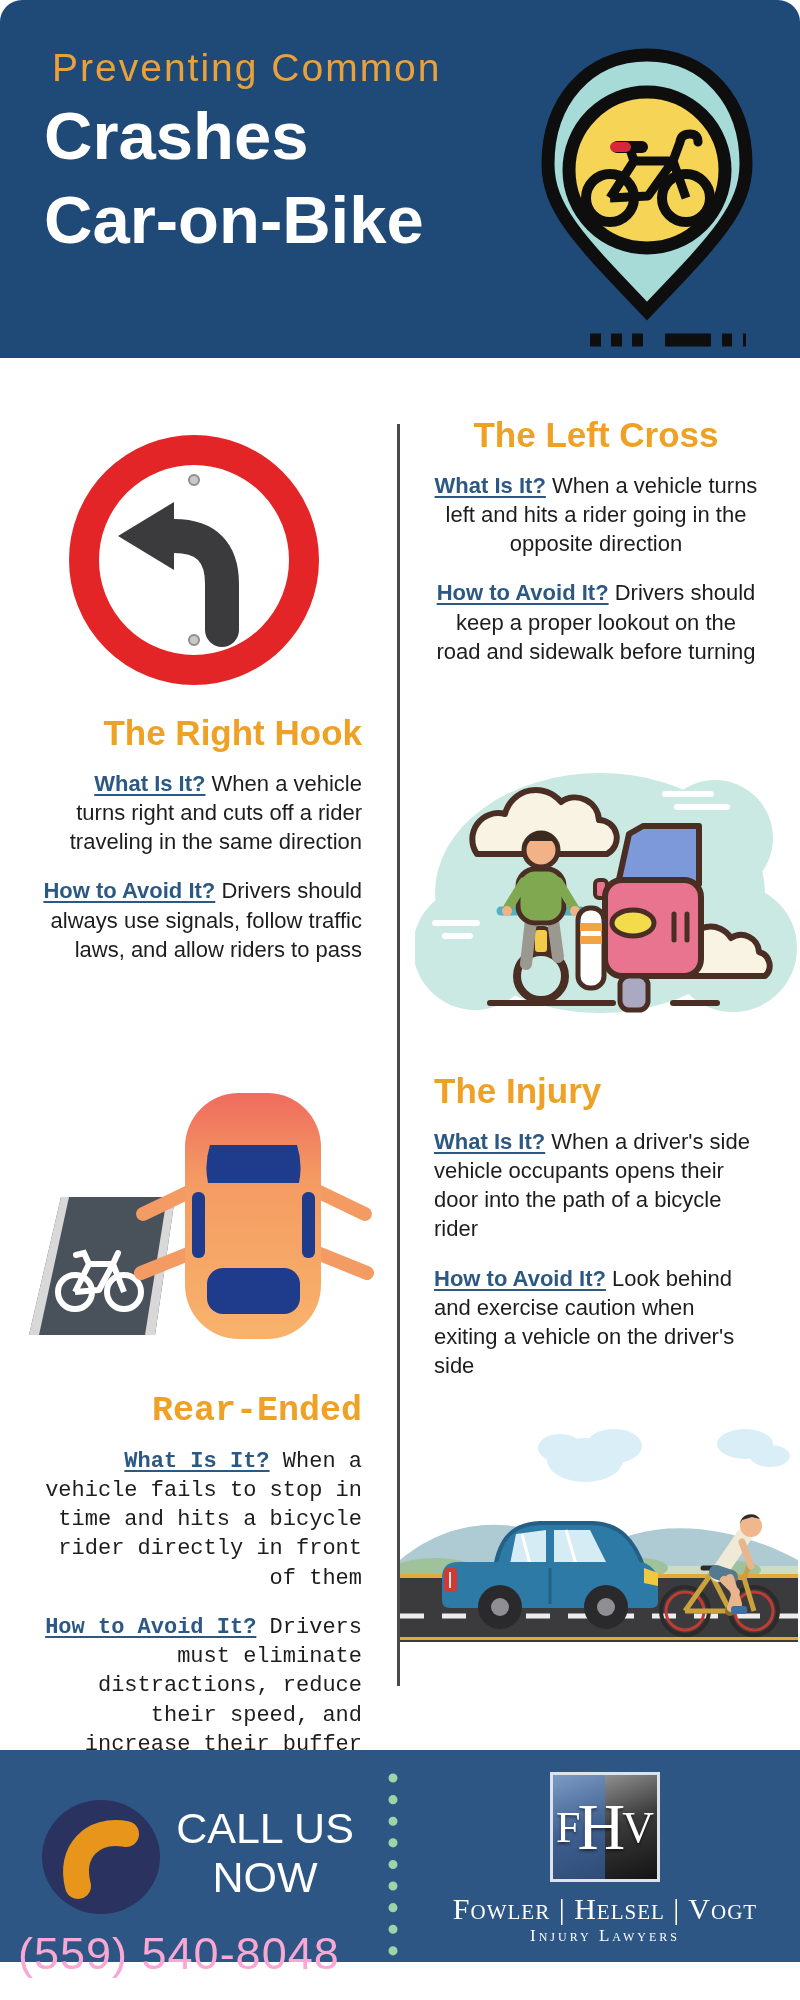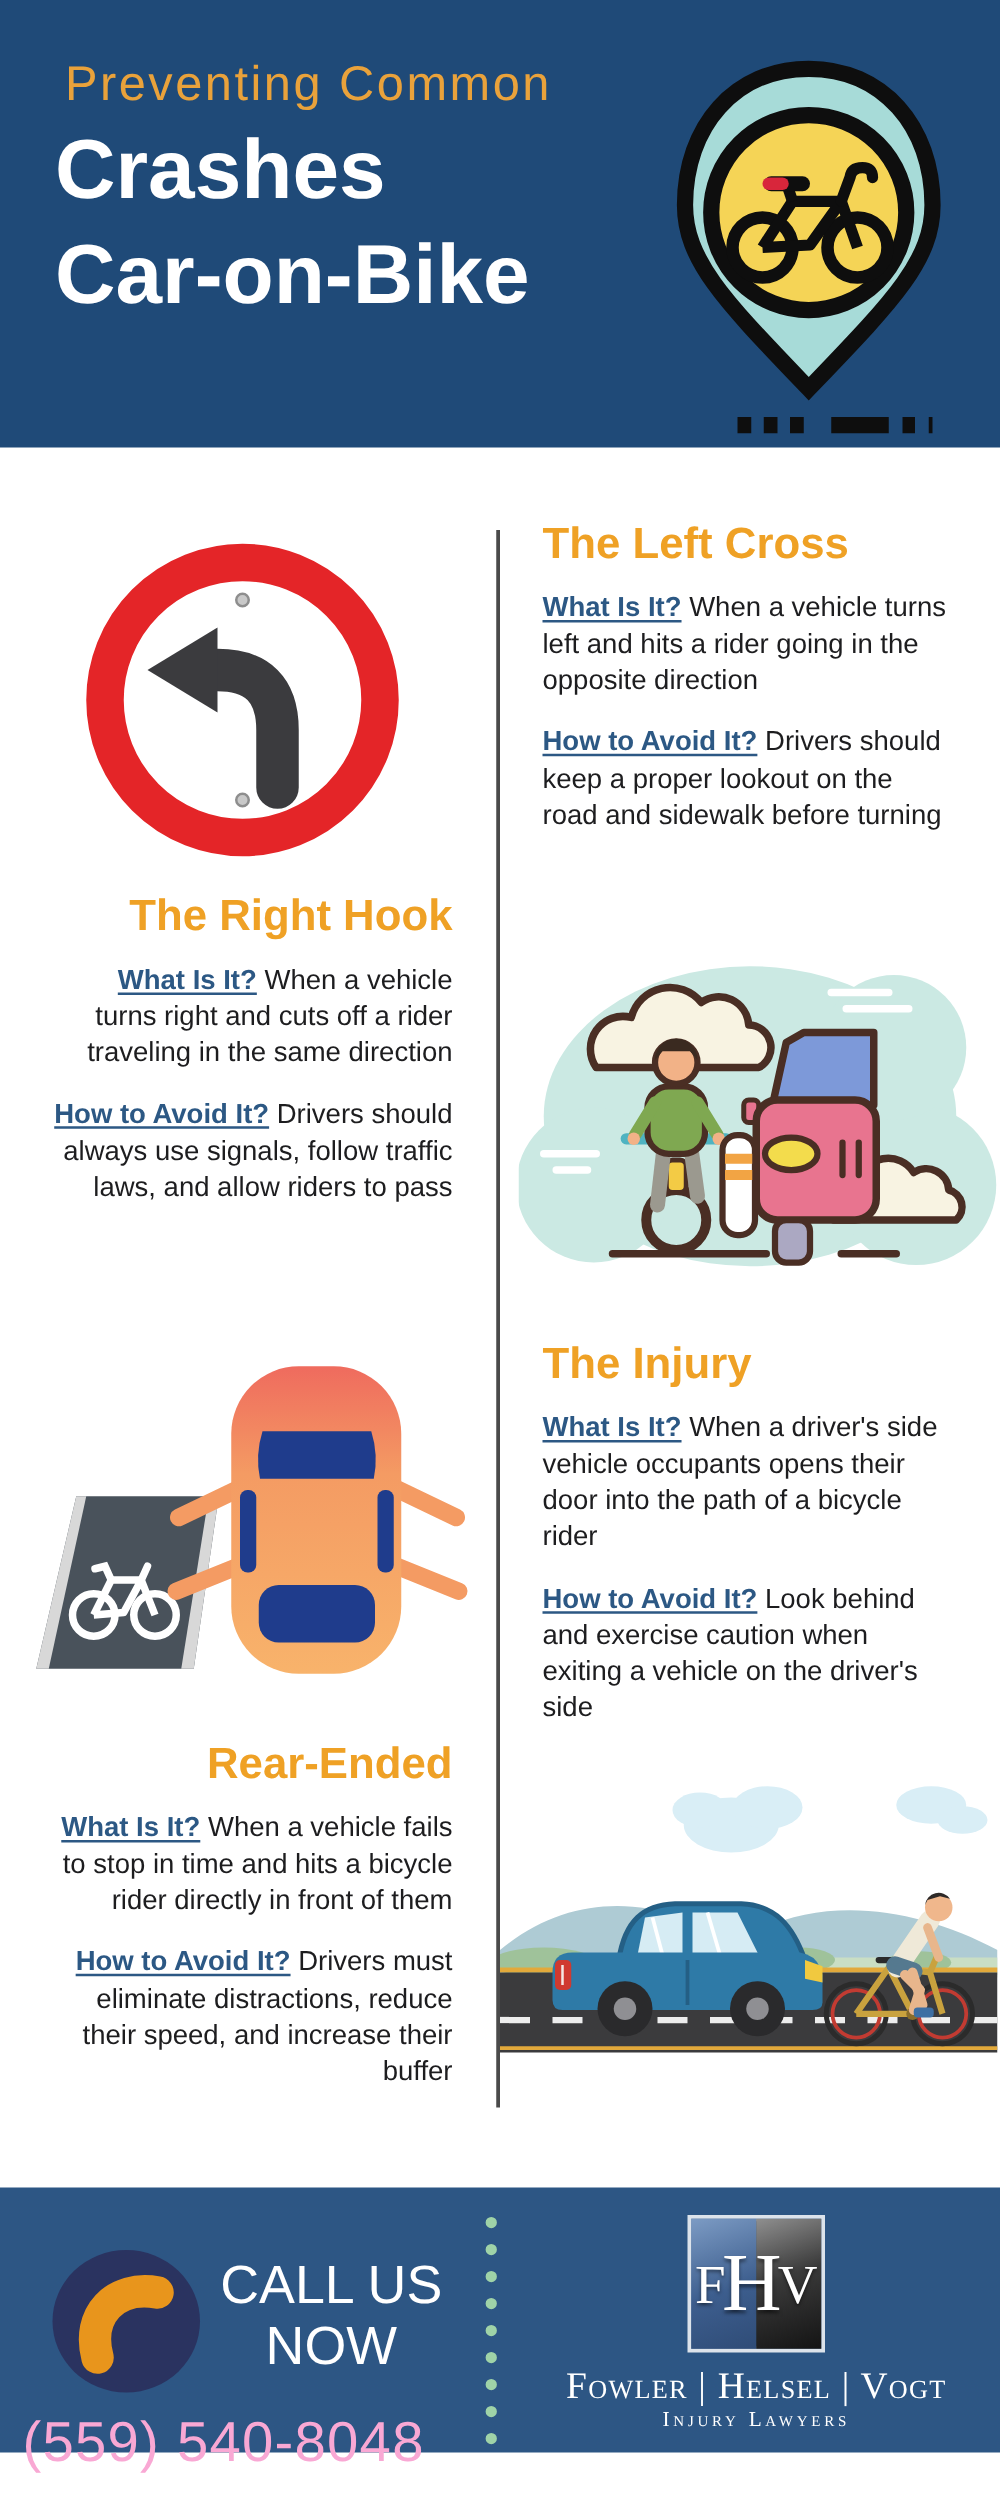--- a/index.html
+++ b/index.html
@@ -1,39 +1,39 @@
 <!DOCTYPE html>
 <html><head>
 <meta charset="utf-8">
 <style>
   html,body{margin:0;padding:0;background:#ffffff;}
   .poster{position:relative;width:800px;height:2000px;overflow:hidden;
-          font-family:"Liberation Sans",sans-serif;background:#ffffff;}
+          font-family:"Liberation Sans",sans-serif;background:#ffffff;border-radius:22px;}
 
   
   .hero{position:absolute;left:0;top:0;width:800px;height:358px;background:#1F4A78;}
   .eyebrow{position:absolute;left:52px;top:46px;font-size:39px;font-weight:400;
            letter-spacing:2px;color:#E9A23B;}
   .hero-title{position:absolute;left:44px;top:94px;margin:0;font-size:67px;font-weight:700;
               color:#ffffff;line-height:1.26;letter-spacing:0;}
   .hero-title span{display:block;}
   .pin-svg{position:absolute;left:538px;top:48px;}
 
   
   .col-divider{position:absolute;left:397px;top:424px;width:3px;height:1262px;background:#4A4A4A;}
 
   .sec{position:absolute;}
   .sec h2{margin:0 0 16px 0;font-size:35px;font-weight:700;color:#EFA125;line-height:1.1;}
   .sec p{margin:0 0 20px 0;font-size:22px;line-height:1.33;color:#1D1D1F;}
   .lbl{color:#2C5884;font-weight:700;text-decoration:underline;
        text-decoration-thickness:2px;text-underline-offset:3px;}
-  .sec-left-cross{left:434px;top:416px;width:324px;text-align:left;}
+  .sec-left-cross{left:434px;top:416px;width:324px;text-align:center;}
   .sec-right-hook{left:40px;top:714px;width:322px;text-align:right;}
   .sec-dooring{left:434px;top:1072px;width:330px;text-align:left;}
-  .sec-rear-ended{left:40px;top:1392px;width:322px;text-align:right;}
+  .sec-rear-ended{left:40px;top:1392px;width:322px;text-align:right;font-family:Liberation Mono, monospace;}
 
   .illo{position:absolute;}
   .illo-sign{left:60px;top:434px;}
   .illo-dooring{left:415px;top:758px;}
   .illo-cartop{left:25px;top:1080px;}
   .illo-road{left:400px;top:1418px;}
 
   
   .footer{position:absolute;left:0;top:1750px;width:800px;height:212px;background:#2D5684;color:#fff;padding-left:32px;}
   .phone-badge{position:absolute;left:42px;top:50px;width:118px;height:114px;border-radius:50%;

